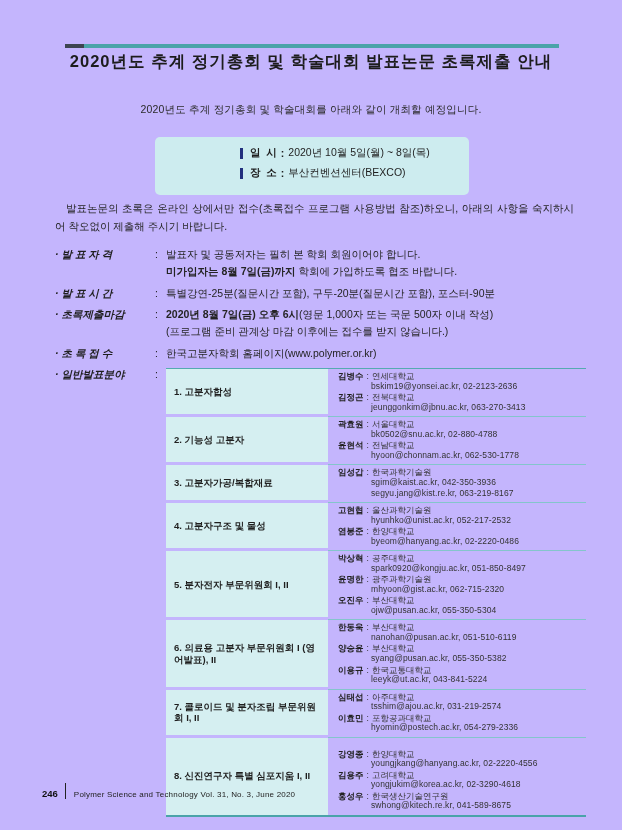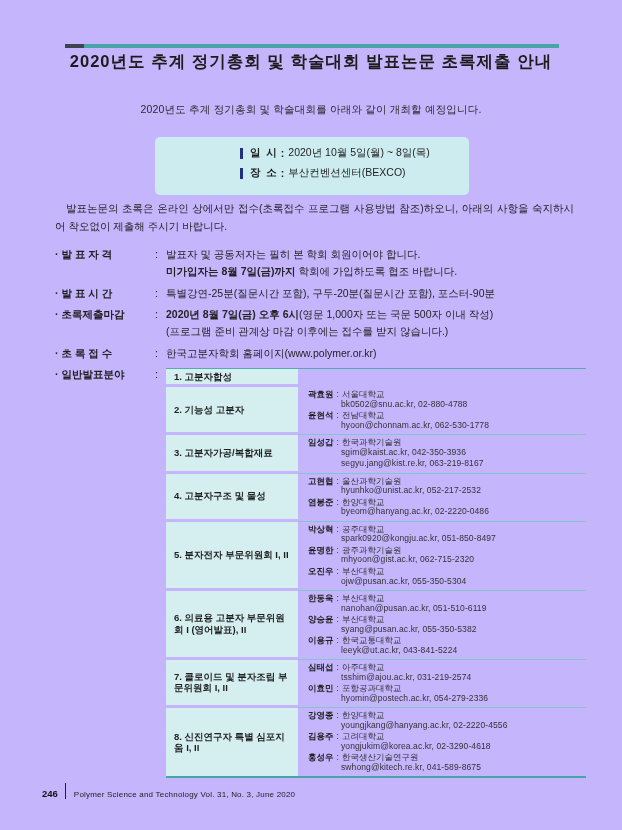--- a/index.html
+++ b/index.html
@@ -34,44 +34,44 @@
   .info-sep { padding:0 4px 0 4px; font-weight:bold; }
   .info-value { white-space:pre; }
   
   .intro {
     position:absolute; left:55px; right:48px; top:199px; margin:0;
     font-size:10.5px; line-height:1.75; text-align:justify; text-indent:11px; color:#242424;
   }
   
   .bullets { position:absolute; left:55px; top:246px; right:30px; }
   .bullet-row { display:flex; align-items:flex-start; margin-bottom:4px; font-size:10.5px; line-height:1.65; }
-  .b-label { width:100px; flex-shrink:0; font-weight:bold; white-space:pre; color:#1f1f1f; }
+  .b-label { width:100px; flex-shrink:0; font-weight:bold; white-space:pre; color:#1f1f1f;font-style:italic; }
   .b-dot { margin-right:3px; }
   .b-colon { width:11px; flex-shrink:0; color:#1f1f1f; }
   .b-content { flex:1; color:#242424; }
   .b-line { }
   .b-bold { font-weight:bold; }
   
   .p-table {
     width:420px; margin-top:2px;
     border-top:1px solid #55aab0; border-bottom:2px solid #4aa3a9;
   }
   .t-row { display:flex; align-items:stretch; }
   .t-left {
-    width:132px; flex-shrink:0; box-sizing:border-box;
+    width:162px; flex-shrink:0; box-sizing:border-box;
     background:#d5eff1; margin:0 0 3px 0; padding:2px 4px 2px 8px;
     display:flex; align-items:center;
     font-size:9.5px; font-weight:bold; color:#1f1f1f; line-height:1.2;
   }
   .t-row:last-child .t-left { margin-bottom:0; }
   .t-right {
     flex:1; box-sizing:border-box; border-bottom:1px solid #84c5cb;
     padding:2px 0 2px 10px; font-size:8.5px; line-height:1.15; color:#333;
   }
-  .t-row:last-child .t-right { border-bottom:none; }
+  .t-row:last-child .t-right { border-bottom:none;margin-top:9px; }
   .contact { margin:1px 0 1.5px 0; }
   .c-name { font-weight:bold; color:#222; }
   .c-colon { padding:0 3px; }
   .c-line2 { padding-left:33px; letter-spacing:0.1px; }
   
   .footer { position:absolute; left:42px; top:783px; display:flex; align-items:flex-end; }
   .page-num { font-size:9.5px; font-weight:bold; color:#111; margin-right:7px; }
   .footer-divider { width:1px; height:16px; background:#222; margin-right:8px; }
   .footer-text { font-size:8px; color:#222; letter-spacing:0.2px; }
 </style>
@@ -137,20 +137,30 @@
           <div class="b-line"><span>한국고분자학회 홈페이지(www.polymer.or.kr)</span></div>
         </div>
       </div>
       <div class="bullet-row">
         <span class="b-label"><span class="b-dot">·</span>일반발표분야</span>
         <span class="b-colon">:</span>
         <div class="b-content">
           <div class="p-table">
             <div class="t-row">
               <div class="t-left">1. 고분자합성</div>
+              <div class="t-right">
+                <div class="contact">
+                  <div class="c-line1"><span class="c-name">김병수</span><span class="c-colon">:</span><span class="c-affil">연세대학교</span></div>
+                  <div class="c-line2">bskim19@yonsei.ac.kr, 02-2123-2636</div>
+                </div>
+                <div class="contact">
+                  <div class="c-line1"><span class="c-name">김정곤</span><span class="c-colon">:</span><span class="c-affil">전북대학교</span></div>
+                  <div class="c-line2">jeunggonkim@jbnu.ac.kr, 063-270-3413</div>
+                </div>
+              </div>
             </div>
             <div class="t-row">
               <div class="t-left">2. 기능성 고분자</div>
               <div class="t-right">
                 <div class="contact">
                   <div class="c-line1"><span class="c-name">곽효원</span><span class="c-colon">:</span><span class="c-affil">서울대학교</span></div>
                   <div class="c-line2">bk0502@snu.ac.kr, 02-880-4788</div>
                 </div>
                 <div class="contact">
                   <div class="c-line1"><span class="c-name">윤현석</span><span class="c-colon">:</span><span class="c-affil">전남대학교</span></div>

